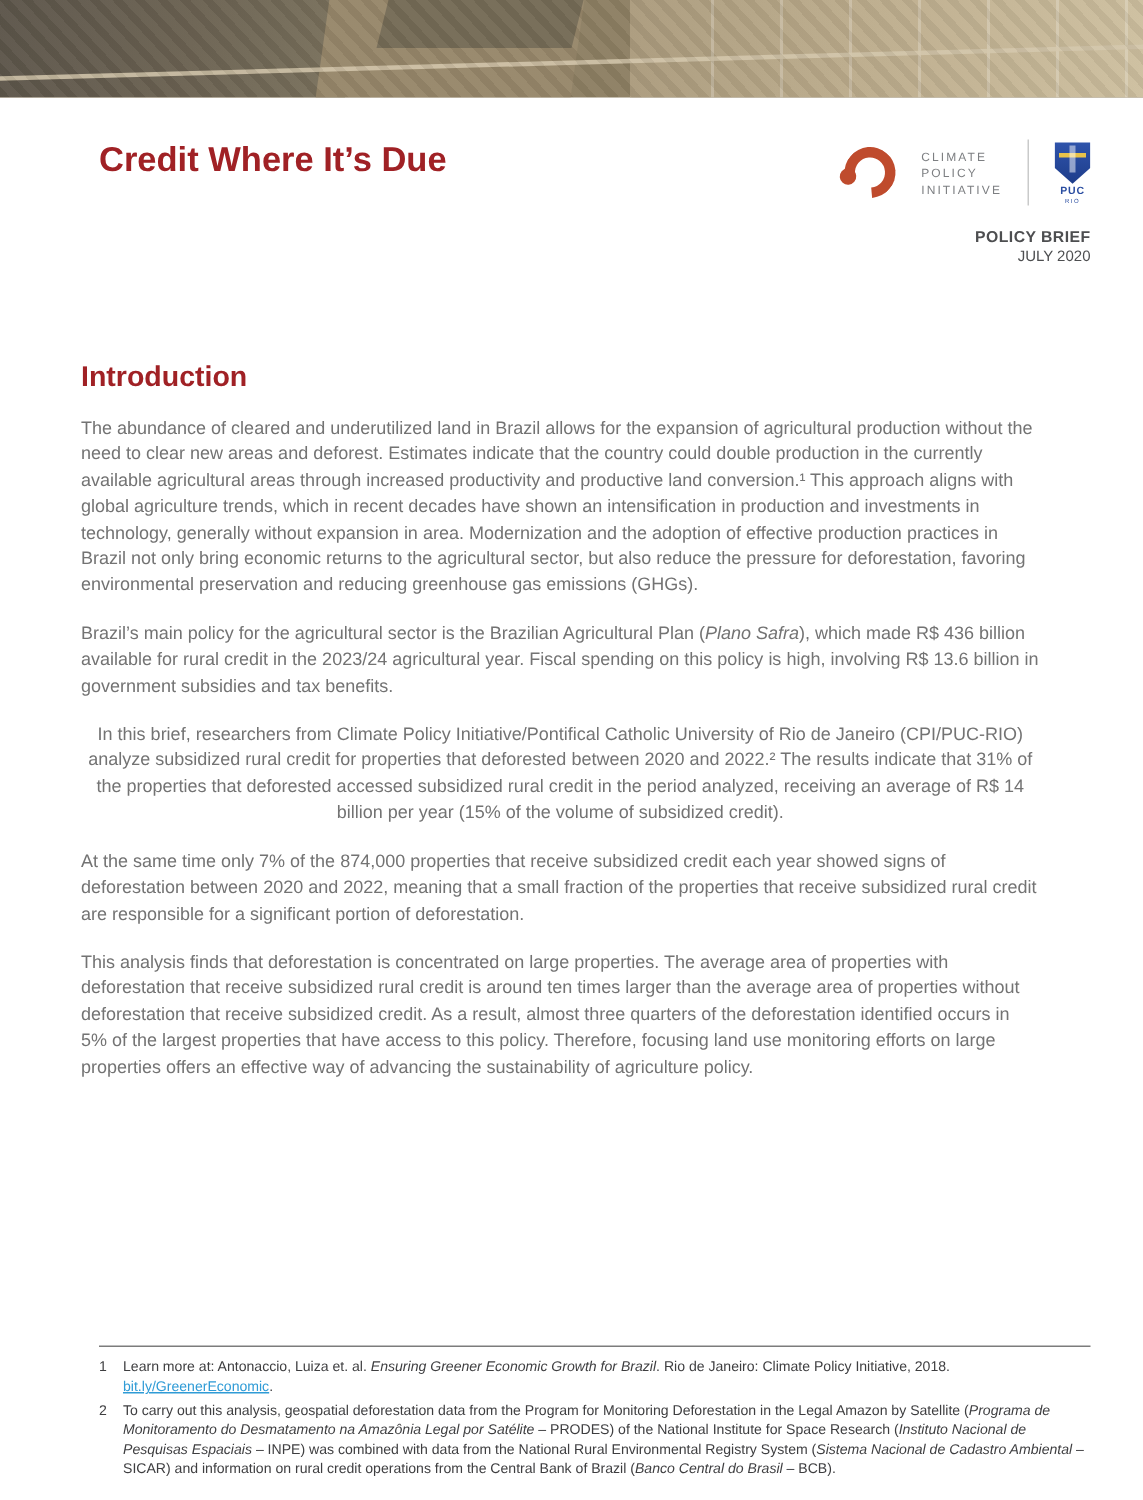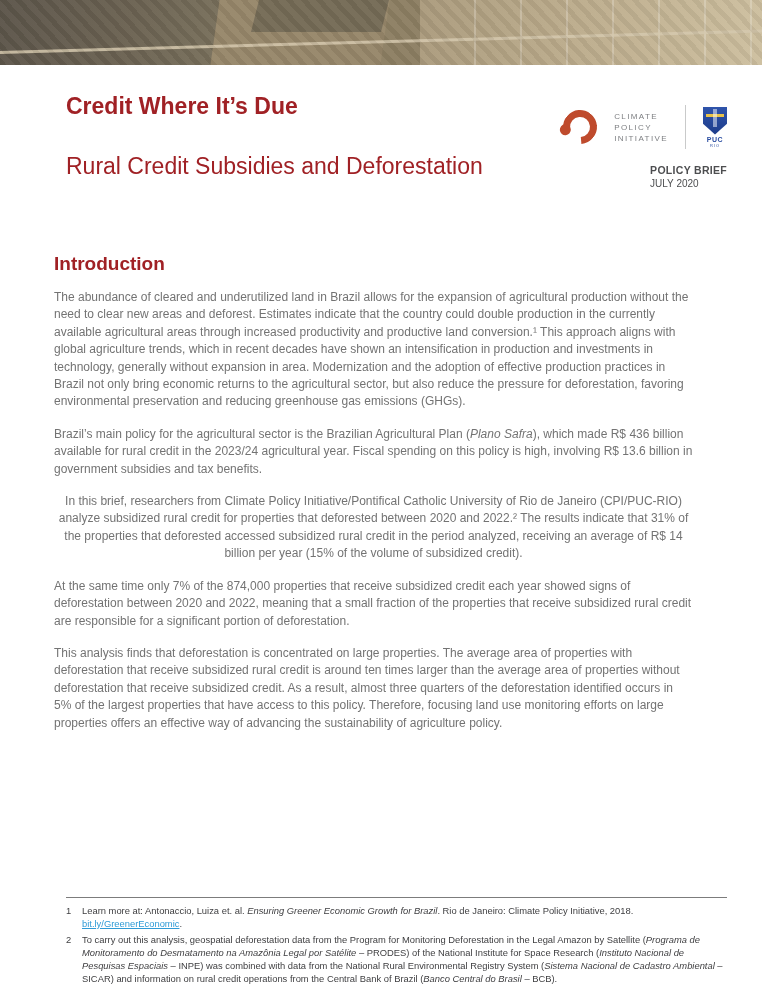--- a/index.html
+++ b/index.html
@@ -24,37 +24,37 @@
   .p-road        { left:-20px; top:40px; width:820px; height:3px; background:#d3c7ab; transform:rotate(-1.6deg); opacity:.85; }
   .p-texture     { left:0; top:0; width:762px; height:65px;
                    background:repeating-linear-gradient(47deg, rgba(0,0,0,.05) 0 5px, rgba(255,255,255,.03) 5px 11px); }
 
   
   .header { display:flex; justify-content:space-between; padding:26px 35px 0 66px; }
   .title { color:#a02125; font-size:23px; font-weight:bold; line-height:30px; }
   .subtitle { color:#a02125; font-size:23px; font-weight:normal; line-height:30px; }
 
   .header-right { display:flex; flex-direction:column; align-items:flex-end; flex-shrink:0; padding-top:2px; }
-  .logo-row { display:flex; align-items:center; gap:17px;margin-top:12px; }
+  .logo-row { display:flex; align-items:center; gap:17px; }
   .cpi-mark { width:34px; height:34px; border-radius:50%; border:7px solid #bf4b2d;
               border-bottom-color:transparent; transform:rotate(40deg); position:relative; flex-shrink:0; }
   .cpi-mark::after { content:''; position:absolute; width:11px; height:11px; background:#bf4b2d;
                      border-radius:50%; left:-5px; top:16px; }
   .cpi-text { display:flex; flex-direction:column; font-size:8px; letter-spacing:1.4px;
               color:#7d7f82; line-height:11px; font-weight:500; }
   .logo-divider { width:1px; height:44px; background:#c9caca; }
   .puc { display:flex; flex-direction:column; align-items:center; }
   .puc-crest { width:24px; height:28px; background:linear-gradient(180deg,#2f54ab 0%,#1d3c8a 100%);
                clip-path:polygon(0 0,100% 0,100% 62%,50% 100%,0 62%); position:relative; }
   .puc-crest::before { content:''; position:absolute; left:3px; right:3px; top:7px; height:3px; background:#e8c24a; }
   .puc-crest::after { content:''; position:absolute; left:10px; top:2px; width:4px; height:18px; background:rgba(255,255,255,.5); }
   .puc-label { font-size:7px; font-weight:bold; color:#2a4da1; letter-spacing:.5px; margin-top:1px; }
   .puc-sub { font-size:4px; color:#2a4da1; letter-spacing:1px; }
 
-  .brief-meta { margin-top:14px; text-align:left; }
+  .brief-meta { margin-top:14px; text-align:right; }
   .brief-type { font-size:10.5px; font-weight:bold; color:#4d4e50; letter-spacing:.3px; line-height:14px; }
   .brief-date { font-size:10px; color:#4d4e50; line-height:14px; }
 
   
   .main { padding:62px 69px 0 54px; }
   .section-heading { color:#a02125; font-size:19px; font-weight:bold; line-height:22px; margin-bottom:14px; }
   .body-p { font-size:12px; line-height:17.4px; color:#737373; margin-bottom:15px; }
   .bold { font-weight:normal;text-align:center; }
   .it { font-style:italic; }
 
@@ -80,21 +80,20 @@
     <div class="patch p-field-lines"></div>
     <div class="patch p-road"></div>
     <div class="patch p-texture"></div>
   </div>
 
   <header class="header">
     <div class="header-left">
       <h1 class="title">Credit Where It’s Due</h1>
       <h2 class="subtitle">
         <br>
-        <span>Rural Credit Subsidies and Deforestation</span>
       </h2>
     </div>
     <div class="header-right">
       <div class="logo-row">
         <div class="cpi-mark"></div>
         <div class="cpi-text">
           <span>CLIMATE</span>
           <span>POLICY</span>
           <span>INITIATIVE</span>
         </div>

